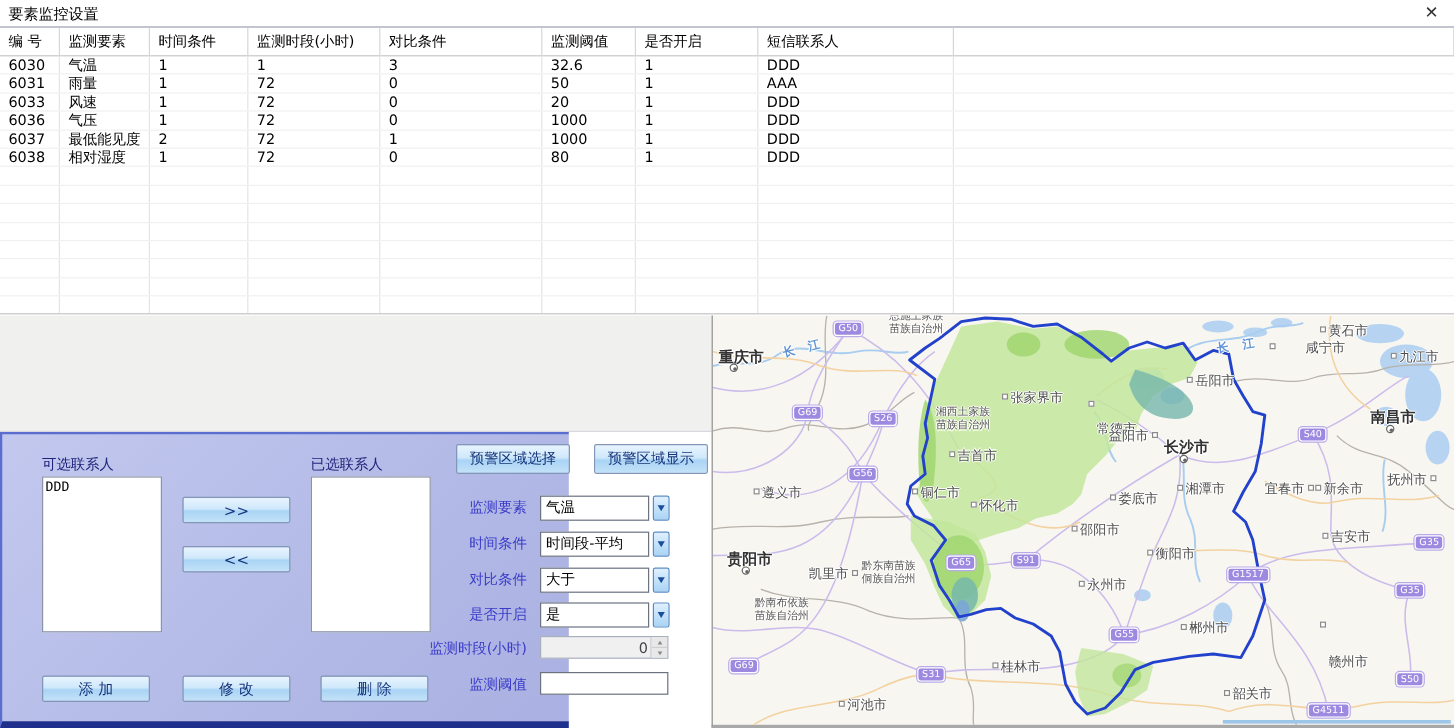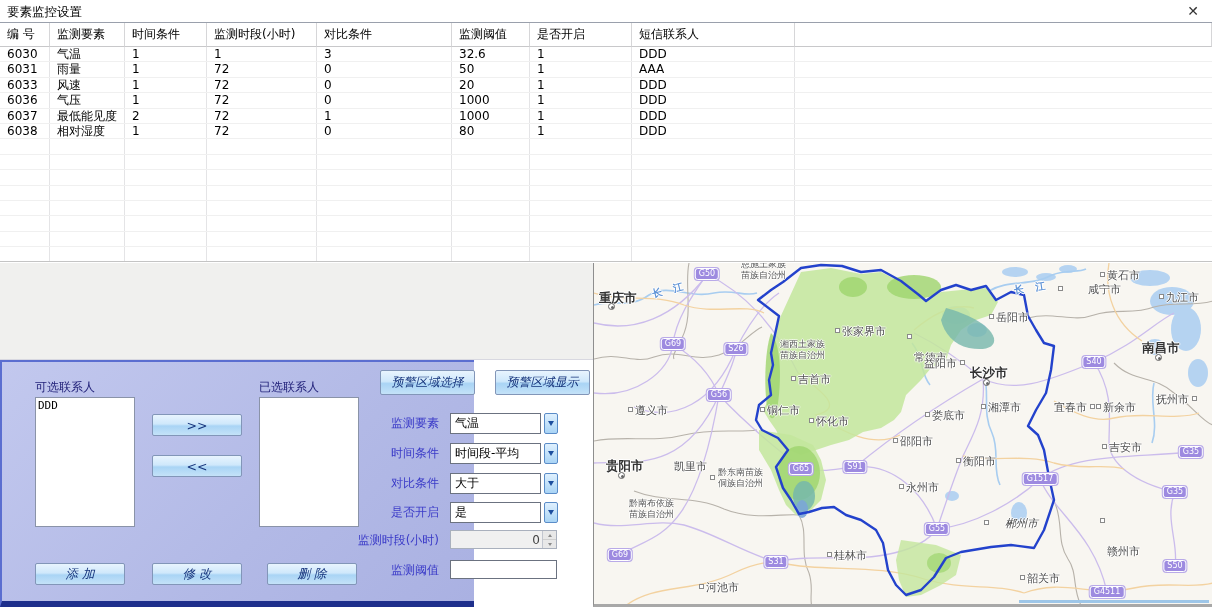--- a/index.html
+++ b/index.html
@@ -32,21 +32,21 @@
   #panel { position:absolute; left:0; top:360px; width:474px; height:247px;
            background:linear-gradient(135deg,#c2c8ee 0%,#b2b9e6 60%,#aab1e2 100%);
            border-left:2px solid #5b6ed0; border-top:2px solid #5b6ed0; border-bottom:6px solid #1e2f8c; }
   .plabel { position:absolute; font-size:12px; color:#22227a; }
   .flabel { position:absolute; font-size:12px; color:#3b3bc8; width:110px; text-align:right; }
   .listbox { position:absolute; width:100px; height:130px; background:#fff;
              border:1px solid #8a93a8; font-size:11px; color:#000; overflow:hidden; }
   .listbox .li { padding:1px 2px; font-family:"DejaVu Sans Mono","Liberation Mono",monospace; font-size:11px; }
   .btn { position:absolute; display:flex; align-items:center; justify-content:center;
          background:linear-gradient(#e8f4fe 0%,#cfe8fb 45%,#a9d4f5 55%,#c4e2f8 100%);
-         border:1px solid #8296b8; border-radius:2px; font-size:12.5px; color:#16347c; cursor:pointer;font-style:italic; }
+         border:1px solid #8296b8; border-radius:2px; font-size:12.5px; color:#16347c; cursor:pointer; }
   .btn.small { width:90px; height:22px; }
   .btn.wide { width:95px; height:25px; font-size:12px; }
   .field { position:absolute; background:#fff; border:1px solid #6b7280; height:21px;
            font-size:12px; color:#000; line-height:19px; padding-left:4px; }
   .combo-field { width:91px; }
   .combo-arrow { position:absolute; width:14px; height:21px;
                  background:linear-gradient(#dff0fe,#a9d4f5); border:1px solid #5a8cc8; border-radius:2px;
                  display:flex; align-items:center; justify-content:center; cursor:pointer; }
   .tri-down { width:0; height:0; border-left:3.5px solid transparent; border-right:3.5px solid transparent;
               border-top:5px solid #1d4e9e; }
@@ -430,27 +430,27 @@
       <div class="mlabel" style="left: 222px; top: 151px;">怀化市</div>
       <div class="mk-sq" style="left: 215px; top: 155px;"></div>
       <div class="mlabel" style="left: 204px; top: 109px;">吉首市</div>
       <div class="mk-sq" style="left: 197px; top: 113px;"></div>
       <div class="mlabel" style="left: 173px; top: 140px;">铜仁市</div>
       <div class="mk-sq" style="left: 166px; top: 144px;"></div>
       <div class="mlabel" style="left: 41px; top: 140px;">遵义市</div>
       <div class="mk-sq" style="left: 34px; top: 144px;"></div>
       <div class="mlabel capital" style="left: 12px; top: 195px;">贵阳市</div>
       <div class="mk-dot" style="left: 24px; top: 209px;"></div>
-      <div class="mlabel" style="left: 80px; top: 196px;">凯里市</div>
+      <div class="mlabel" style="left: 80px; top: 208px;">凯里市</div>
       <div class="mk-sq" style="left: 116px; top: 212px;"></div>
       <div class="mlabel" style="left: 112px; top: 317px;">河池市</div>
       <div class="mk-sq" style="left: 105px; top: 321px;"></div>
       <div class="mlabel" style="left: 240px; top: 285px;">桂林市</div>
       <div class="mk-sq" style="left: 233px; top: 289px;"></div>
-      <div class="mlabel" style="left: 411px; top: 253px; font-style: italic;">郴州市</div>
+      <div class="mlabel" style="left: 397px; top: 253px;">郴州市</div>
       <div class="mk-sq" style="left: 390px; top: 257px;"></div>
       <div class="mlabel" style="left: 433px; top: 308px;">韶关市</div>
       <div class="mk-sq" style="left: 426px; top: 312px;"></div>
       <div class="mlabel" style="left: 513px; top: 251px; margin-top: 30px;">赣州市</div>
       <div class="mk-sq" style="left: 506px; top: 255px;"></div>
       <div class="mlabel" style="left: 515px; top: 177px;">吉安市</div>
       <div class="mk-sq" style="left: 508px; top: 181px;"></div>
       <div class="mlabel capital" style="left: 548px; top: 77px;">南昌市</div>
       <div class="mk-dot" style="left: 561px; top: 91px;"></div>
       <div class="mlabel" style="left: 562px; top: 129px;">抚州市</div>

